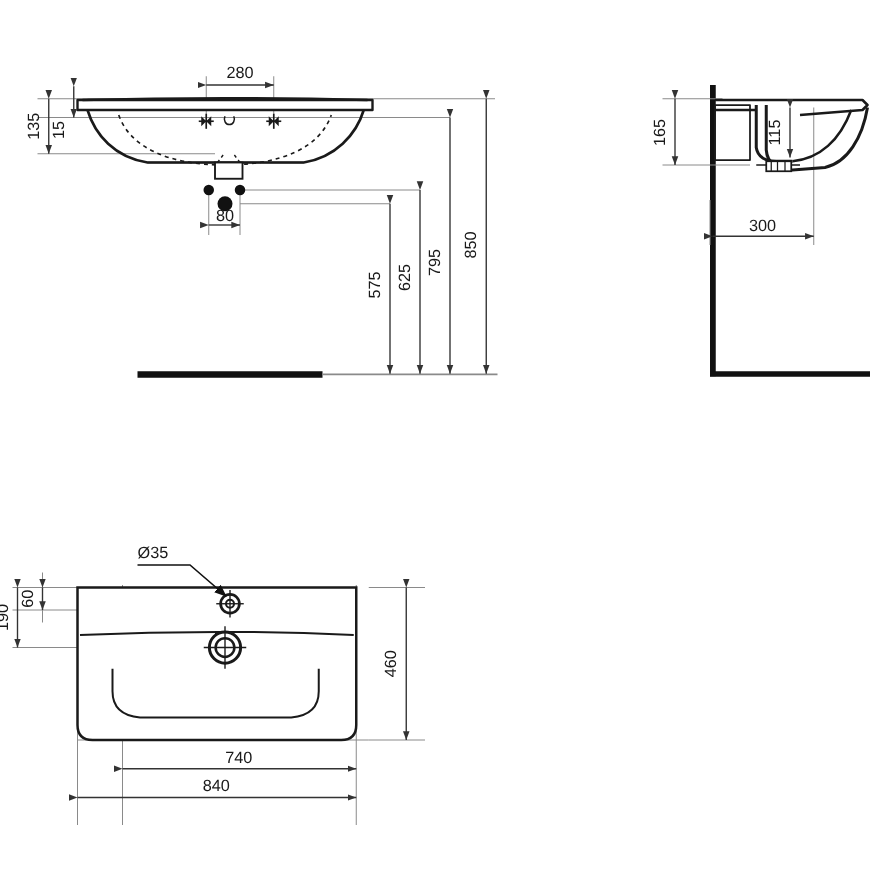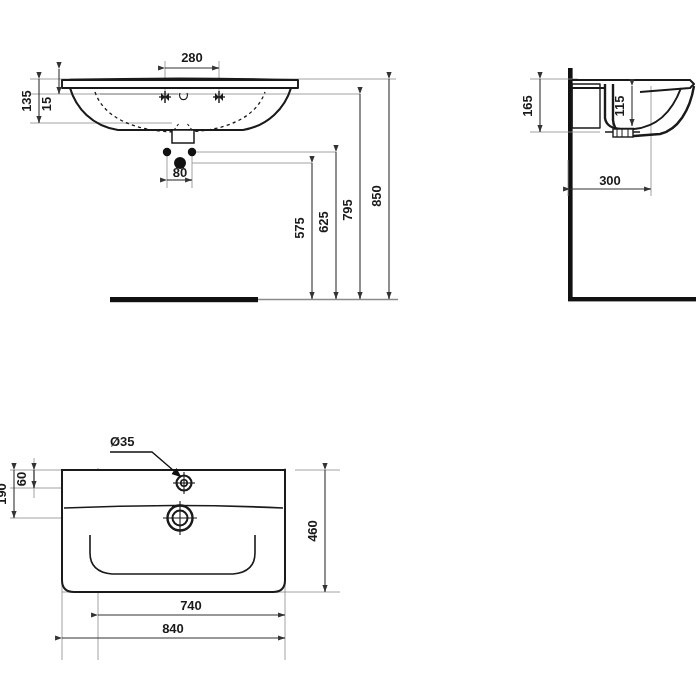--- a/index.html
+++ b/index.html
@@ -7,21 +7,20 @@
     padding: 0;
     background: #ffffff;
   }
   #sheet {
     position: relative;
     width: 700px;
     height: 700px;
     background: #ffffff;
     font-family: "Liberation Sans", sans-serif;
     overflow: hidden;
-    font-weight: bold;
   }
   #sheet svg {
     display: block;
     width: 700px;
     height: 700px;
   }
   .dimtext {
     font-family: "Liberation Sans", sans-serif;
     font-size: 13px;
     fill: #1a1a1a;

